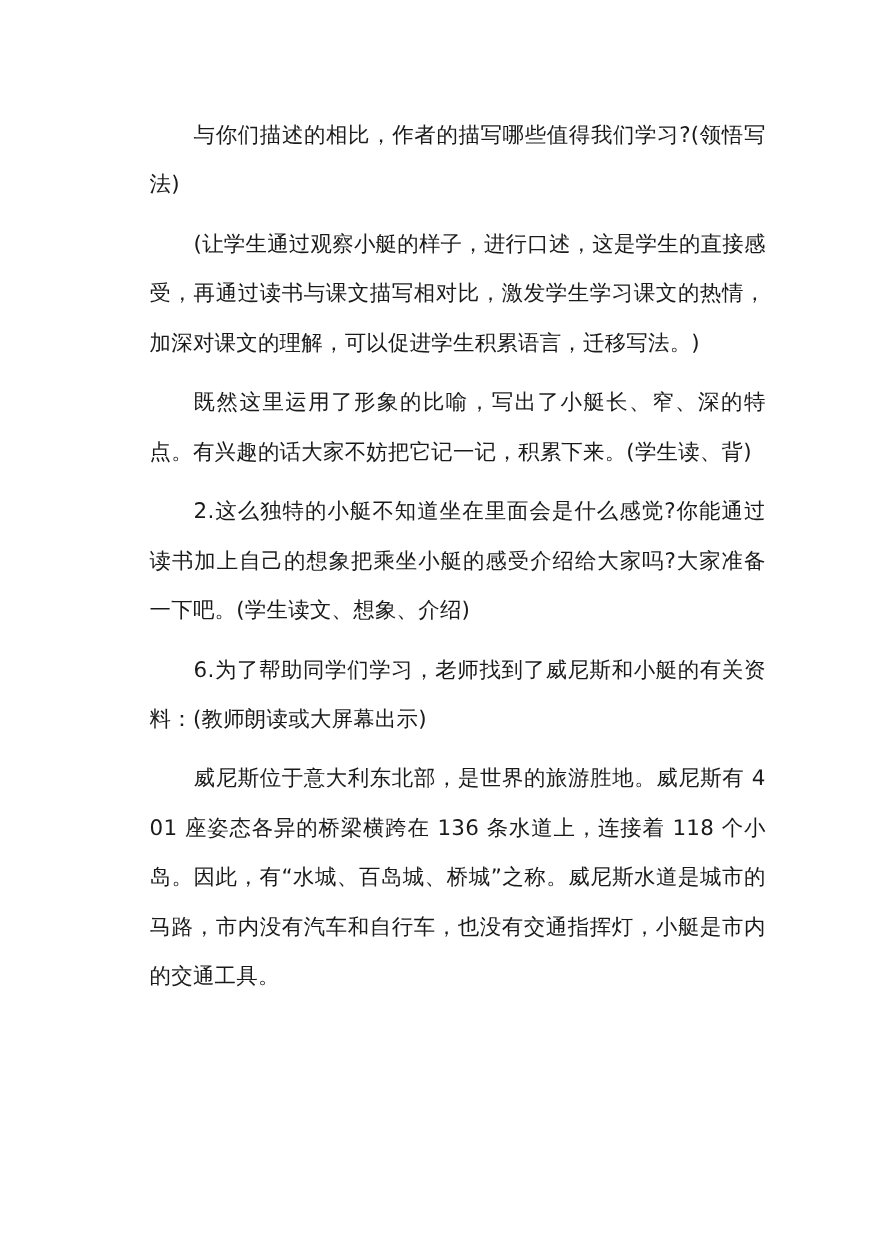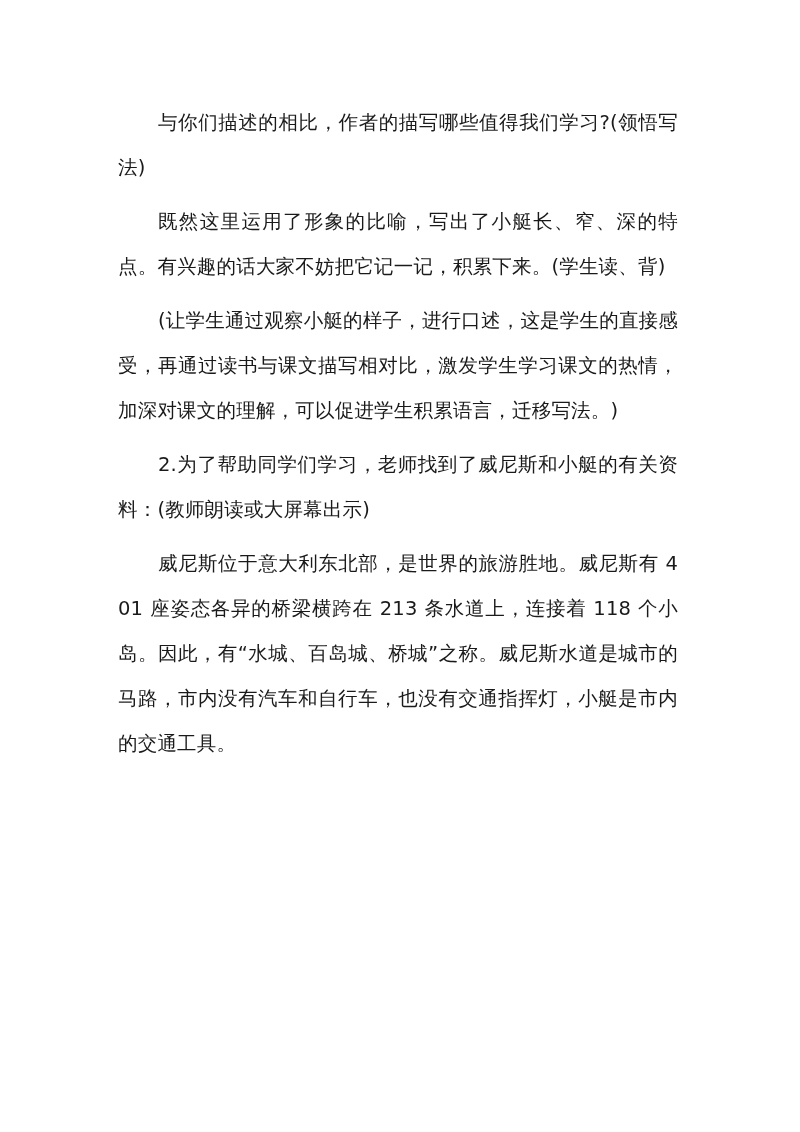--- a/index.html
+++ b/index.html
@@ -10,36 +10,37 @@
   body {
     width: 800px;
     height: 1132px;
     position: relative;
     overflow: hidden;
     font-family: "DejaVu Sans", "Liberation Sans", sans-serif;
     color: #1a1a1a;
   }
   .page {
     position: absolute;
-    left: 118px;
+    left: 136px;
     top: 100px;
     width: 560px;
   }
   .para {
     font-size: 19.5px;
     line-height: 45px;
     margin: 0 0 9px 0;
     text-align: justify;
     text-indent: 40px;
     letter-spacing: 0.2px;
     word-break: break-all;
   }
 </style>
 </head>
 <body>
 
 <div class="page">
   <p class="para">与你们描述的相比，作者的描写哪些值得我们学习?(领悟写法)</p>
+  <p class="para">(让学生通过观察小艇的样子，进行口述，这是学生的直接感受，再通过读书与课文描写相对比，激发学生学习课文的热情，加深对课文的理解，可以促进学生积累语言，迁移写法。)</p>
   <p class="para">既然这里运用了形象的比喻，写出了小艇长、窄、深的特点。有兴趣的话大家不妨把它记一记，积累下来。(学生读、背)</p>
-  <p class="para">(让学生通过观察小艇的样子，进行口述，这是学生的直接感受，再通过读书与课文描写相对比，激发学生学习课文的热情，加深对课文的理解，可以促进学生积累语言，迁移写法。)</p>
-  <p class="para">2.为了帮助同学们学习，老师找到了威尼斯和小艇的有关资料：(教师朗读或大屏幕出示)</p>
-  <p class="para">威尼斯位于意大利东北部，是世界的旅游胜地。威尼斯有 401 座姿态各异的桥梁横跨在 213 条水道上，连接着 118 个小岛。因此，有“水城、百岛城、桥城”之称。威尼斯水道是城市的马路，市内没有汽车和自行车，也没有交通指挥灯，小艇是市内的交通工具。</p>
+  <p class="para">2.这么独特的小艇不知道坐在里面会是什么感觉?你能通过读书加上自己的想象把乘坐小艇的感受介绍给大家吗?大家准备一下吧。(学生读文、想象、介绍)</p>
+  <p class="para">6.为了帮助同学们学习，老师找到了威尼斯和小艇的有关资料：(教师朗读或大屏幕出示)</p>
+  <p class="para">威尼斯位于意大利东北部，是世界的旅游胜地。威尼斯有 401 座姿态各异的桥梁横跨在 136 条水道上，连接着 118 个小岛。因此，有“水城、百岛城、桥城”之称。威尼斯水道是城市的马路，市内没有汽车和自行车，也没有交通指挥灯，小艇是市内的交通工具。</p>
 </div>
 
 </body></html>

